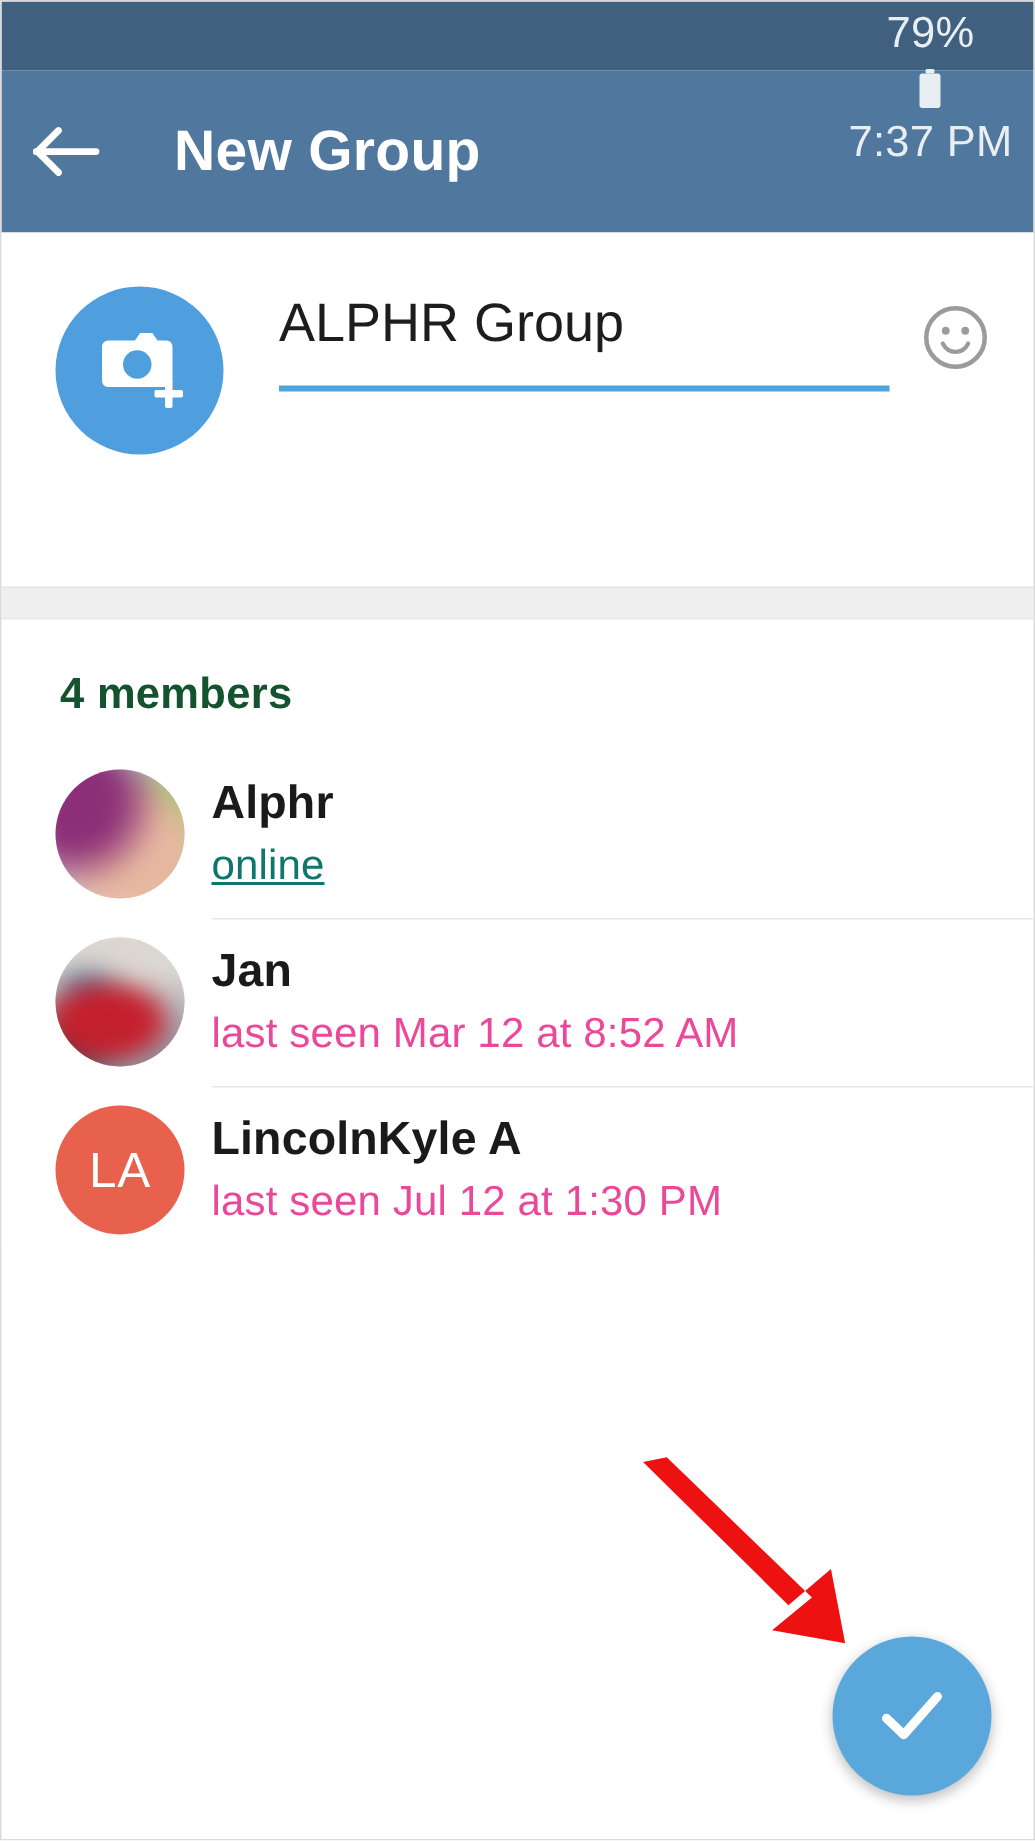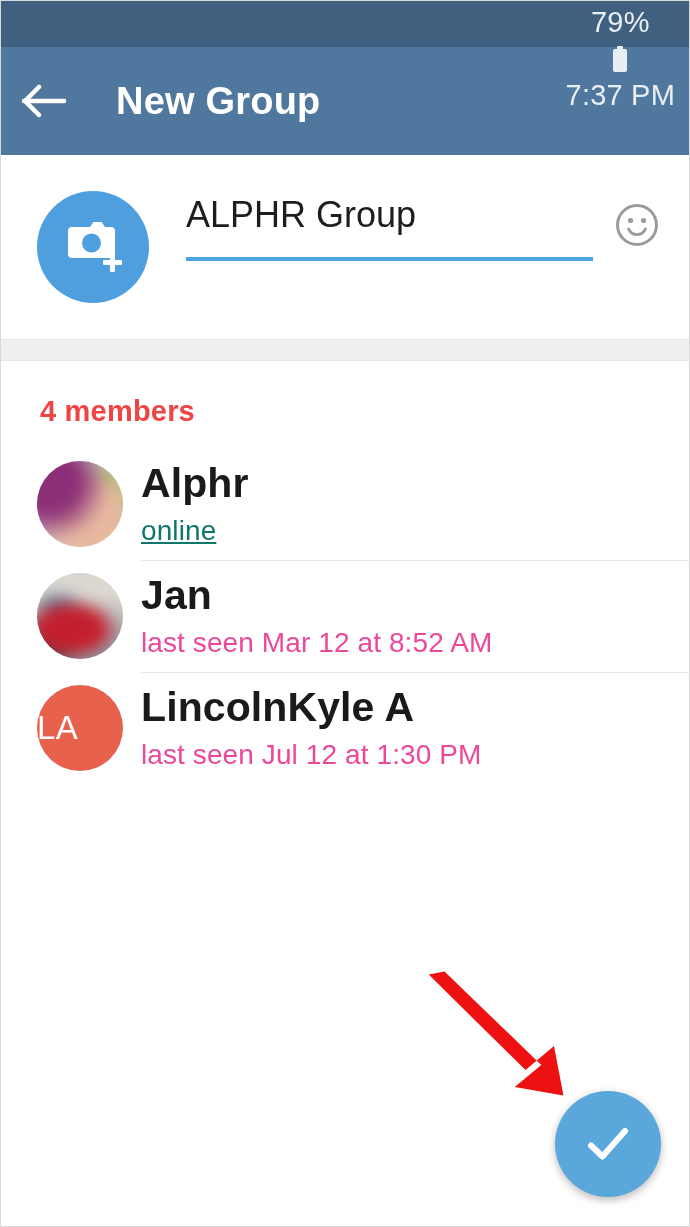--- a/index.html
+++ b/index.html
@@ -74,21 +74,21 @@
     font-size: 38px;
     font-weight: bold;
     margin-left: 43px;
     letter-spacing: 0.2px;
     white-space: nowrap;
   }
 
   
   .name-section {
     background: #ffffff;
-    height: 184px;
+    height: 236px;
     display: flex;
     align-items: flex-start;
     padding: 36px 26px 0 36px;
     box-sizing: border-box;
   }
   .avatar-picker {
     width: 112px;
     height: 112px;
     border-radius: 50%;
     background: #4f9ede;
@@ -150,21 +150,21 @@
     border-bottom: 1px solid #e6e6e7;
     box-sizing: border-box;
   }
 
   
   .members-panel {
     background: #ffffff;
     padding-top: 34px;
   }
   .members-count {
-    color: #ef4444;
+    color: #14532d;
     font-size: 29px;
     font-weight: bold;
     padding-left: 39px;
     letter-spacing: 0.2px;
   }
   .member-list { margin-top: 20px; }
 
   .member-row {
     display: flex;
     align-items: center;
@@ -192,36 +192,37 @@
     background: #ddd;
   }
   .member-avatar .blurlayer {
     position: absolute;
     inset: -12px;
     filter: blur(7px);
   }
   .member-avatar.initials {
     display: flex;
     align-items: center;
+    justify-content: center;
   }
   .member-avatar.initials span {
     color: #ffffff;
     font-size: 33px;
     font-weight: normal;
     letter-spacing: 0.5px;
   }
 
   .member-text {
     margin-left: 18px;
     display: flex;
     flex-direction: column;
     justify-content: center;
   }
   .member-name {
-    font-size: 41px;
+    font-size: 31px;
     font-weight: bold;
     color: #1a1a1a;
     line-height: 1.25;
     letter-spacing: 0.1px;
   }
   .member-status {
     font-size: 28px;
     color: #ec4899;
     line-height: 1.3;
     margin-top: 4px;

